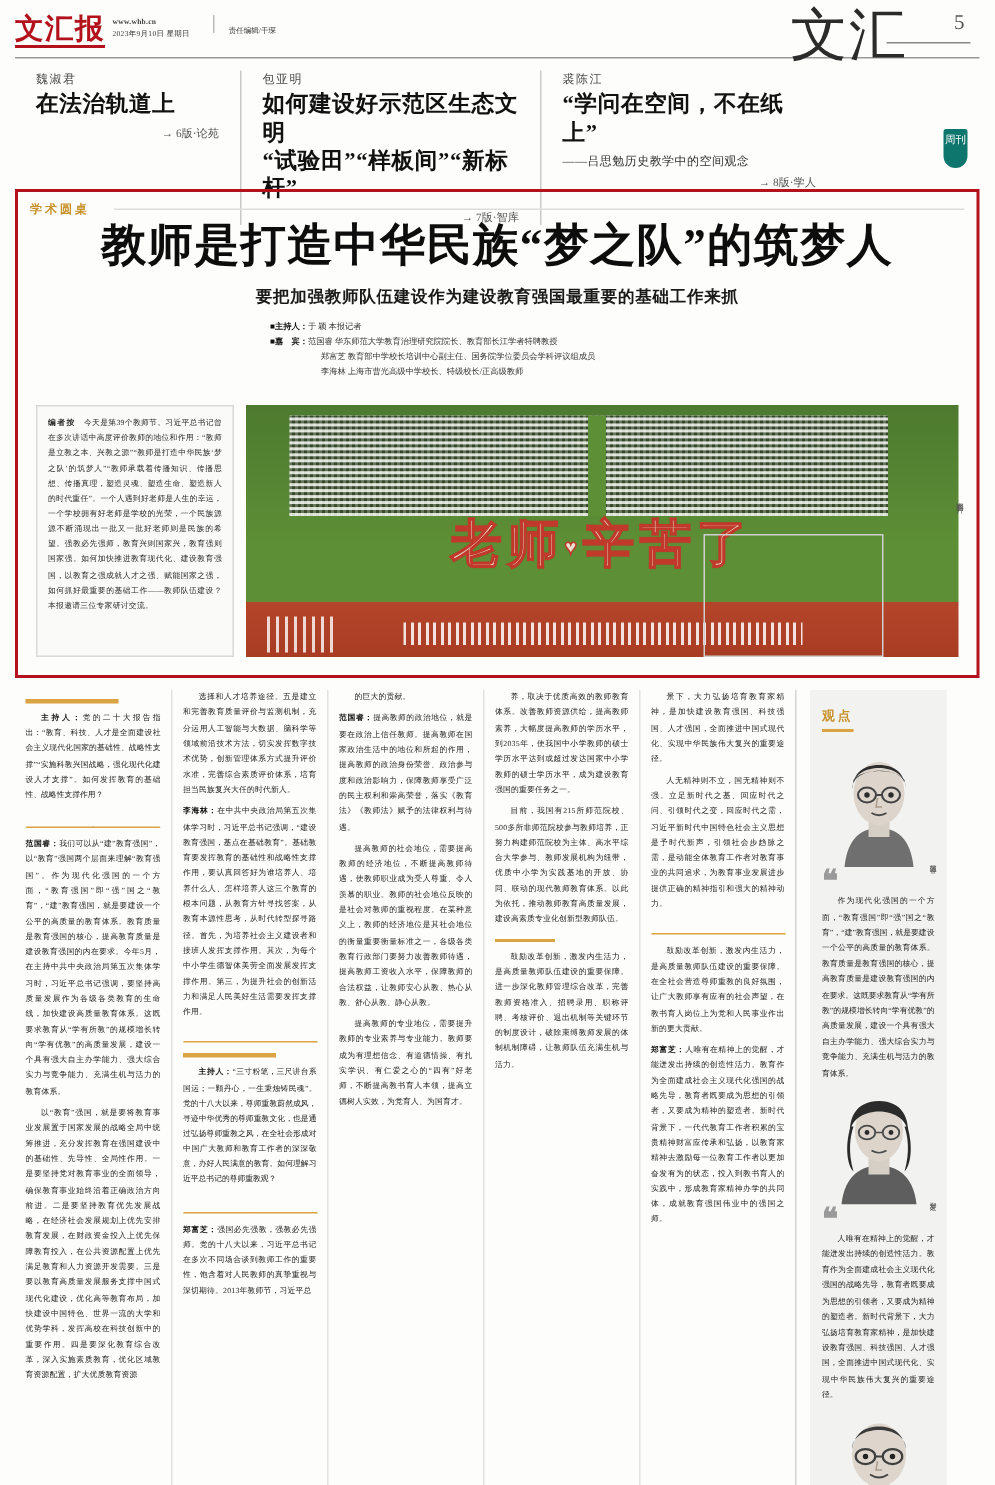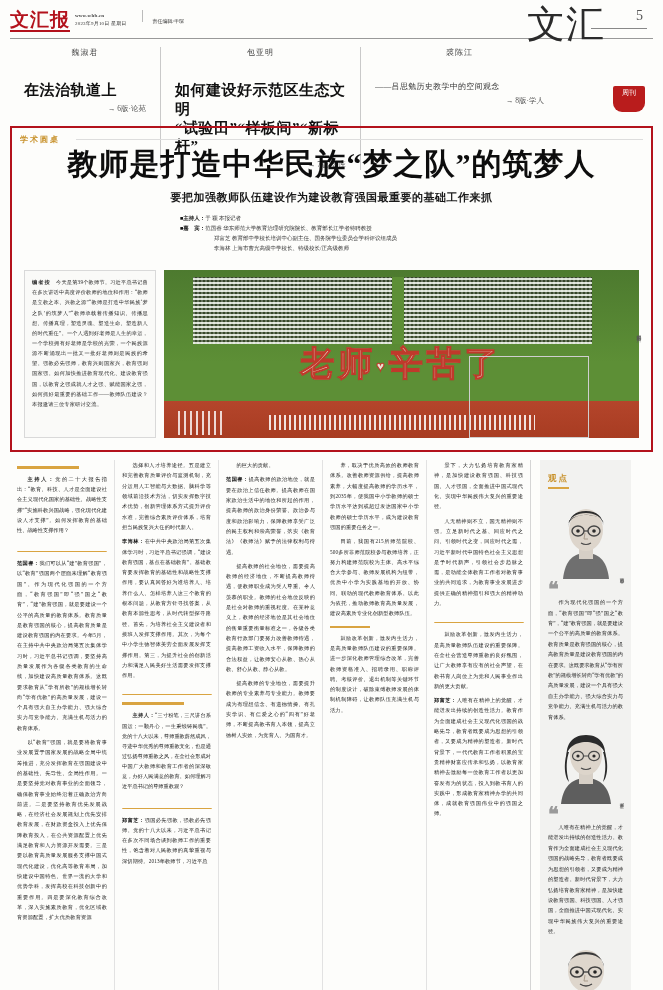--- a/index.html
+++ b/index.html
@@ -28,31 +28,31 @@
     border-left: 1px solid #bbb; padding-left: 10px; height: 12px; line-height: 1;
   }
   .masthead-rule { border-top: 1px solid #999; margin-top: 6px; }
 
   .teasers { display: flex; margin-top: 8px; }
   .teaser { padding: 0 14px; position: relative; }
   .teaser + .teaser { border-left: 1px solid #c9c9c9; }
   .t1 { width: 150px; }
   .t2 { width: 200px; }
   .t3 { width: 198px; }
-  .teaser-author { font-size: 8px; color: #4a4a4a; letter-spacing: 1px; margin-bottom: 23px; text-align: center; }
+  .teaser-author { font-size: 8px; color: #4a4a4a; letter-spacing: 1px; margin-bottom: 3px; }
   .teaser-title { font-weight: 700; font-size: 15px; line-height: 1.25; letter-spacing: .5px; color: #111; }
   .teaser-sub { font-size: 8px; color: #333; margin-top: 3px; letter-spacing: .3px; }
   .teaser-ref { font-size: 7.5px; color: #555; text-align: right; margin-top: 4px; }
 
   .brand-block { position: absolute; right: 6px; top: 6px; width: 120px; height: 112px; }
   .brand-chars { font-weight: 400; font-size: 38px; line-height: .95; letter-spacing: 1px; color: #2b2b2b;
      font-family: "Liberation Serif", serif; }
   .brand-seal {
-    position: absolute; right: 2px; bottom: 6px; width: 32px; height: 26px;
-    background: #b91c1c; color: #fff; font-size: 7px; line-height: 1.1; text-align: center;
+    position: absolute; right: 2px; bottom: 6px; width: 16px; height: 26px;
+    background: #0f766e; color: #fff; font-size: 7px; line-height: 1.1; text-align: center;
     padding-top: 4px; border-radius: 2px 2px 9px 9px;
   }
   .pageno { position: absolute; right: 4px; top: 2px; font-size: 14px; color: #555; font-weight: 400; }
   .pageno-rule { position: absolute; right: 0; top: 22px; width: 56px; border-top: 1px solid #888; }
 
   
   .headline-box { border: 2px solid #b3121c; margin-top: 4px; padding: 6px 8px 8px; position: relative; }
   .kicker-row { display: flex; align-items: center; gap: 16px; margin-bottom: 2px; }
   .kicker { font-size: 8px; color: #c8922c; font-weight: 700; letter-spacing: 2px; }
   .kicker-line { flex: 1; border-top: 1px solid #ddd; }
@@ -157,20 +157,21 @@
 
       <div class="teaser t2">
         <div class="teaser-author">包亚明</div>
         <div class="teaser-title">如何建设好示范区生态文明</div>
         <div class="teaser-title">“试验田”“样板间”“新标杆”</div>
         <div class="teaser-ref">→ 7版·智库</div>
       </div>
 
       <div class="teaser t3">
         <div class="teaser-author">裘陈江</div>
+        <div class="teaser-title">“学问在空间，不在纸上”</div>
         <div class="teaser-sub">——吕思勉历史教学中的空间观念</div>
         <div class="teaser-ref">→ 8版·学人</div>
       </div>
 
     </div>
 
     <div class="brand-block">
       <div class="pageno">5</div>
       <div class="pageno-rule"></div>
       <div class="brand-chars">文汇</div>

